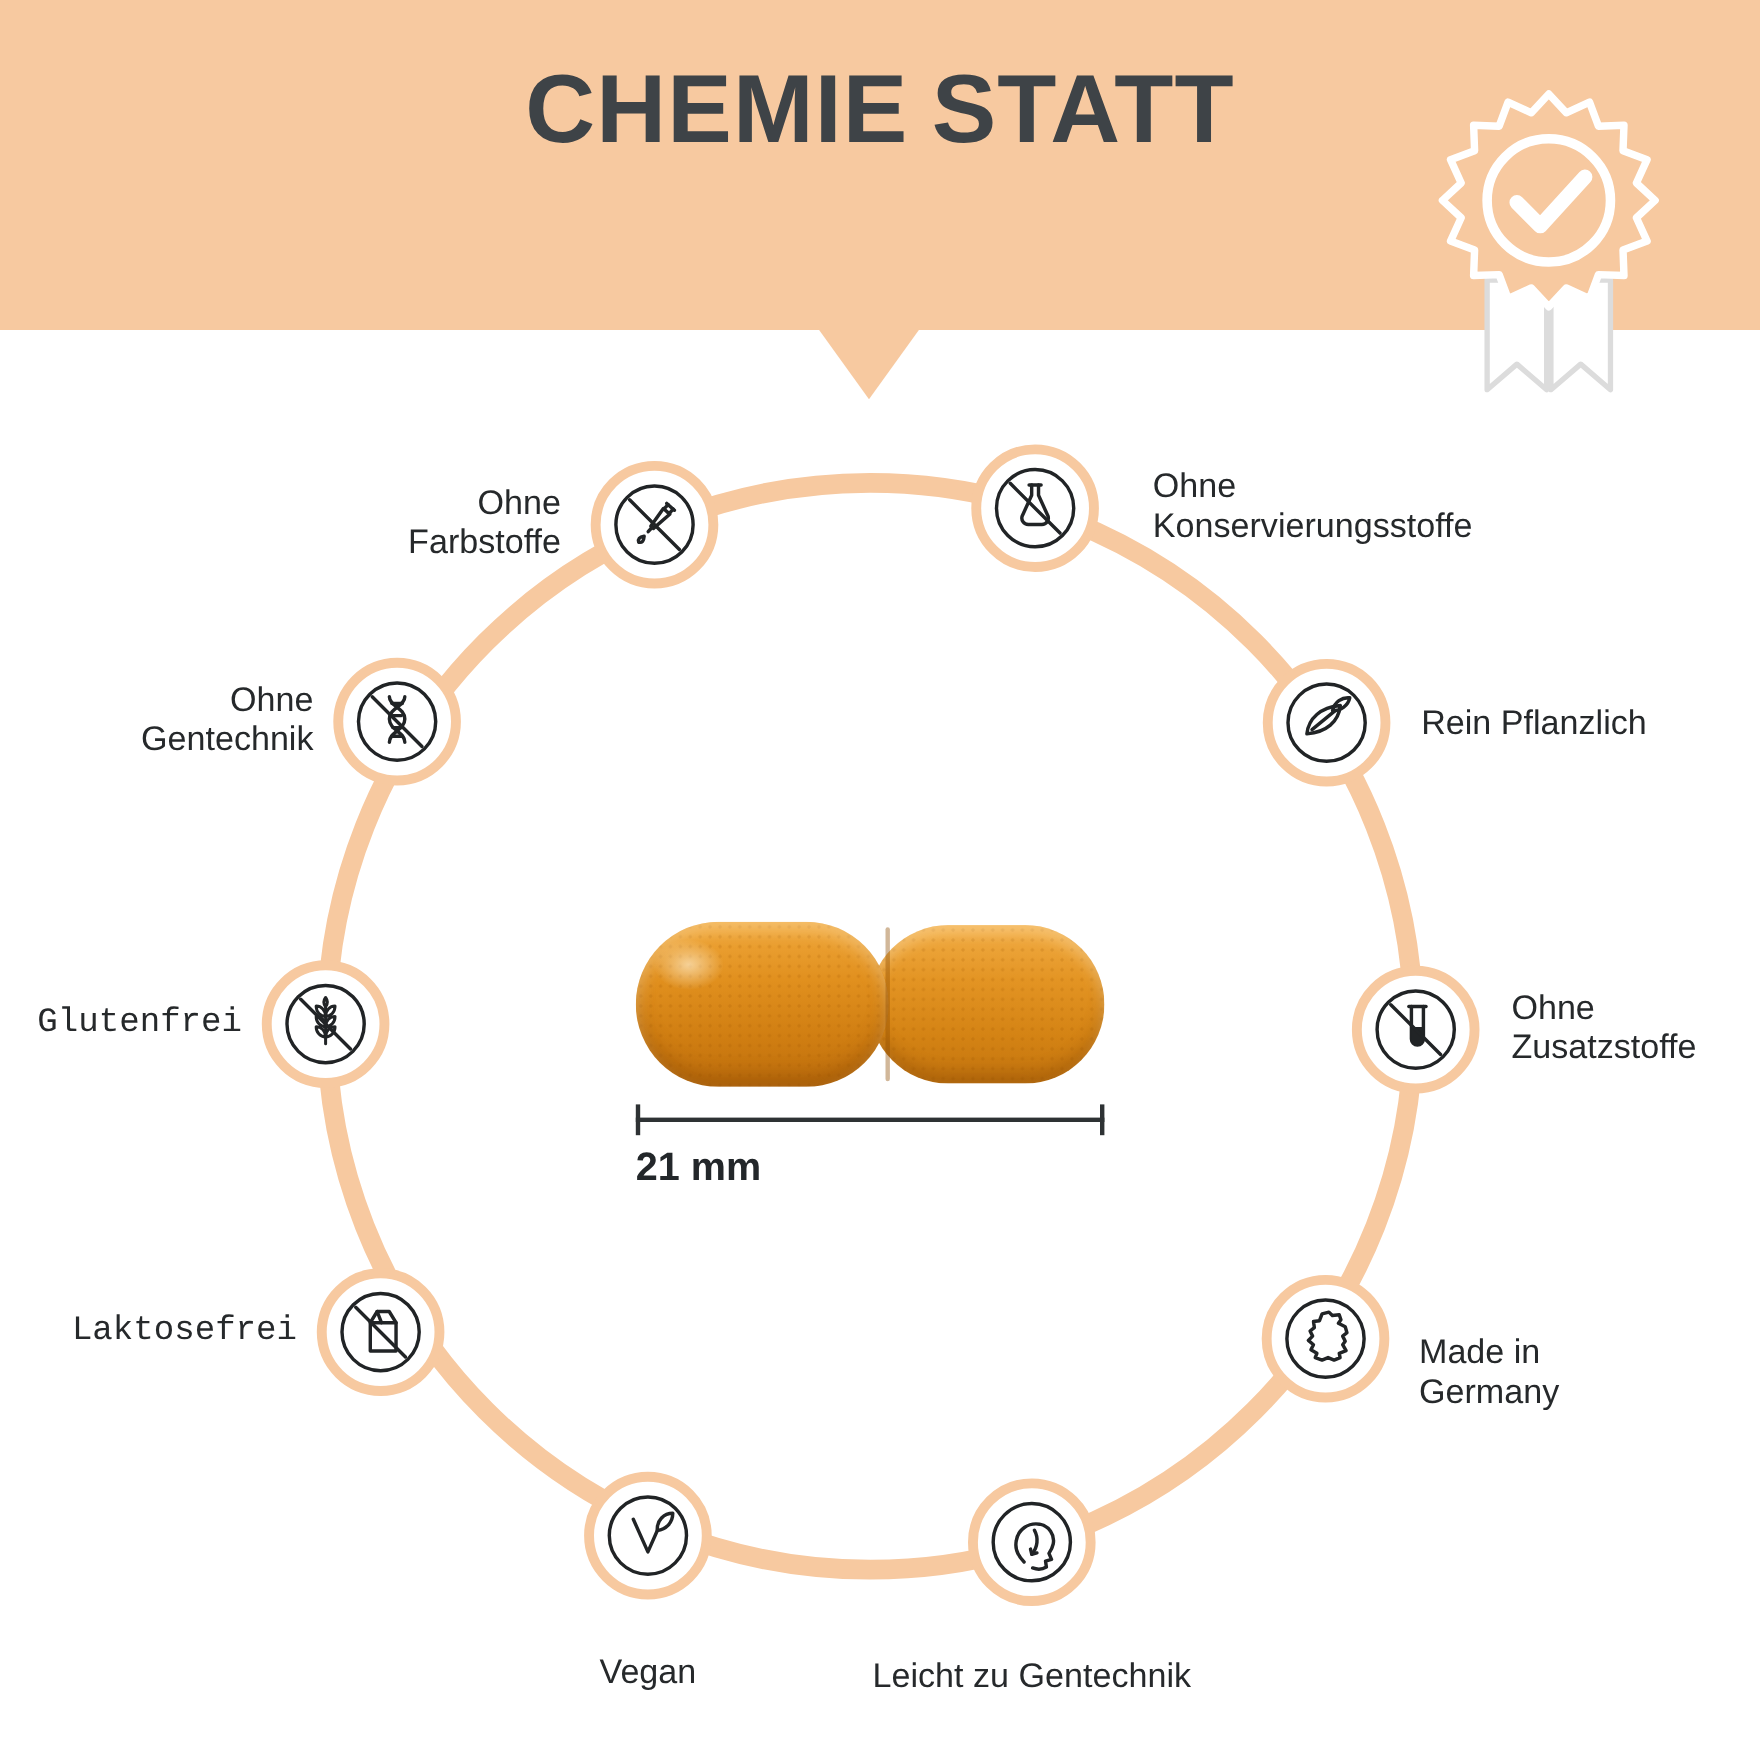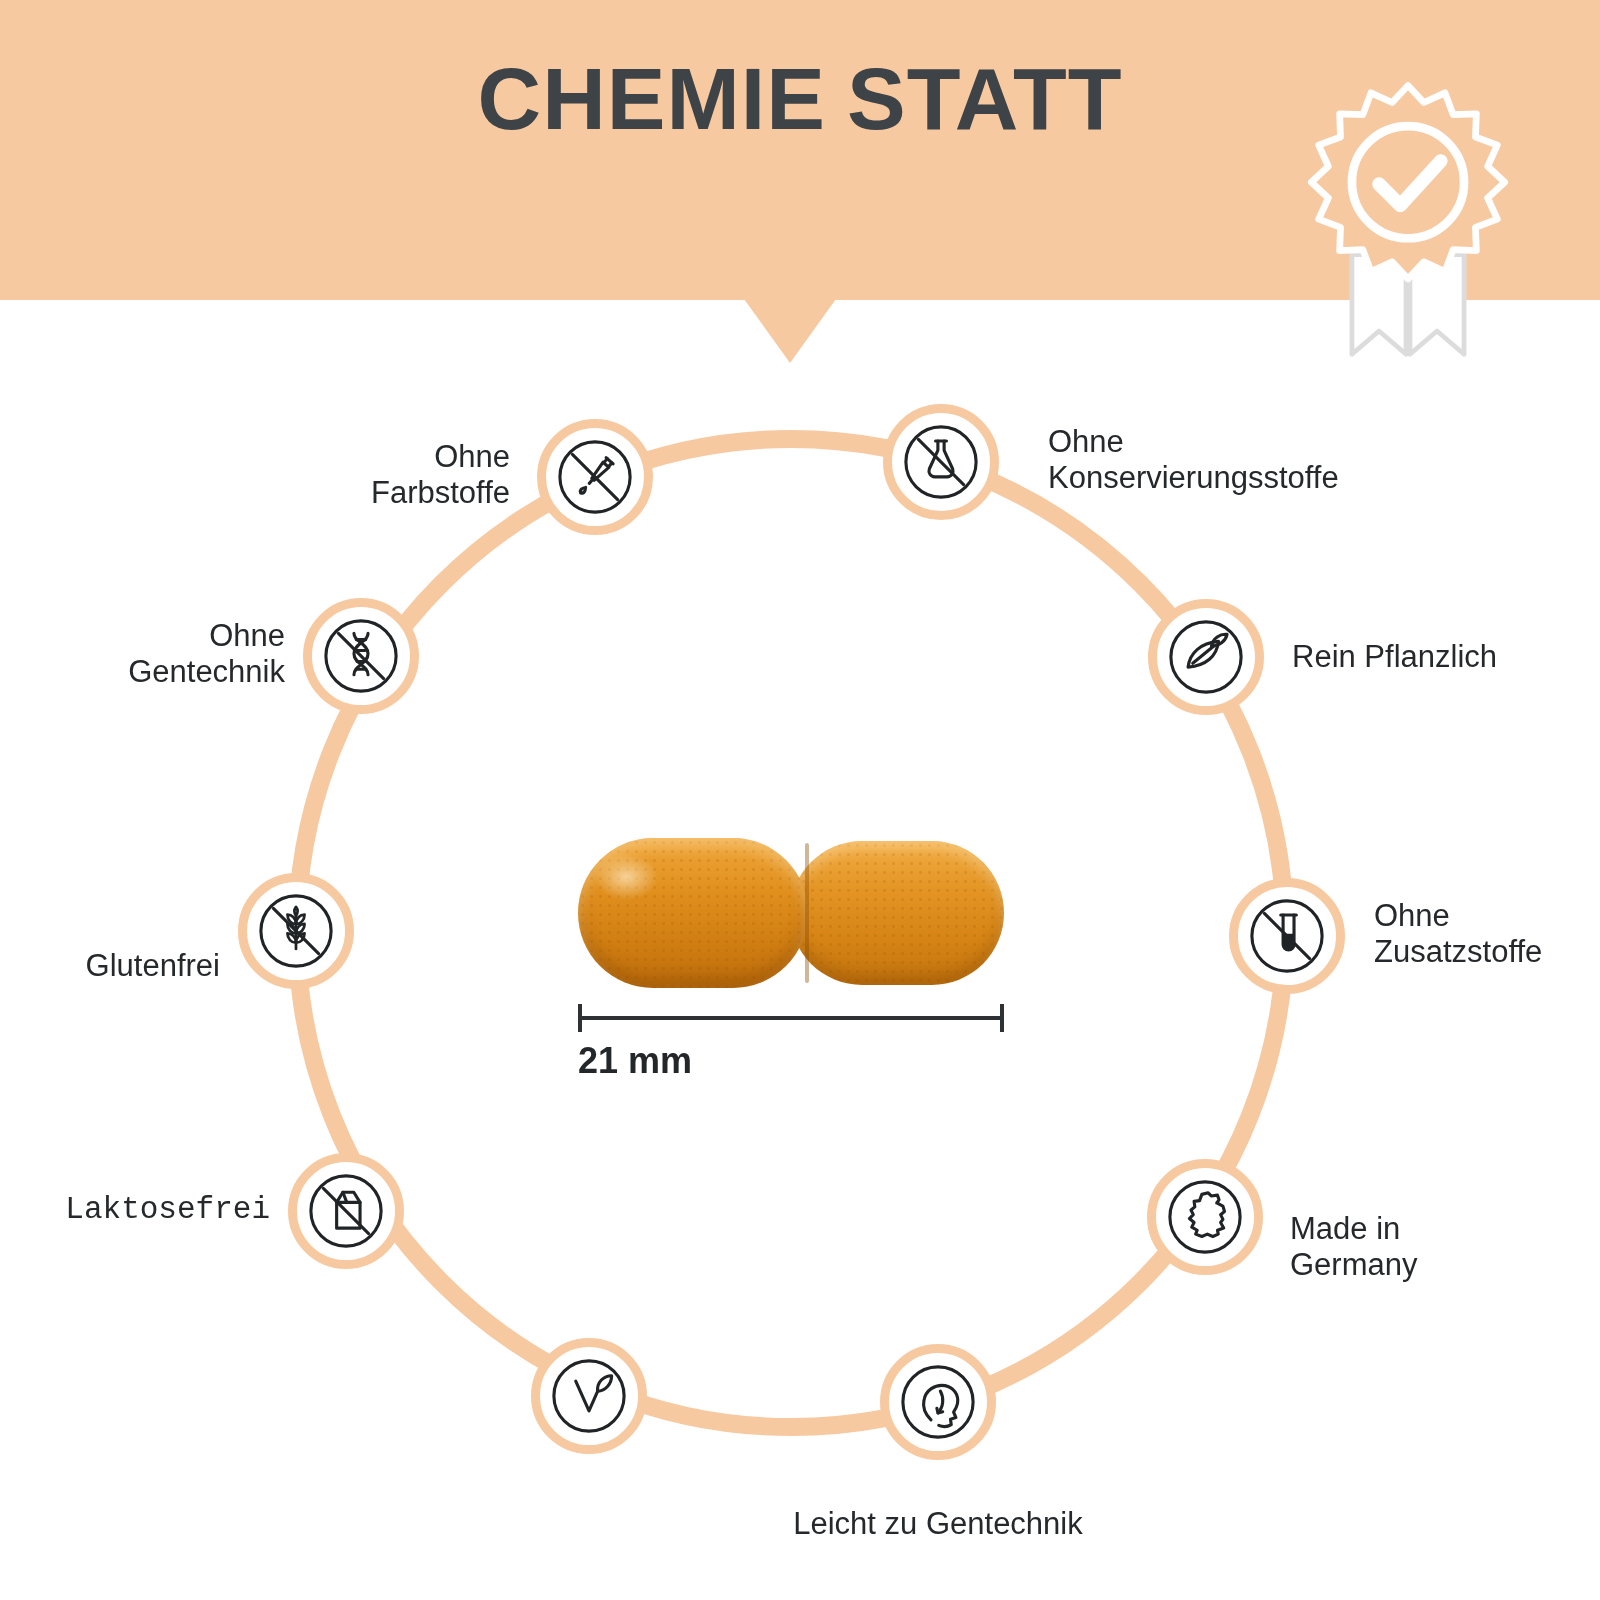--- a/index.html
+++ b/index.html
@@ -42,21 +42,21 @@
   .al-r{text-align:right;} .al-l{text-align:left;} .al-c{text-align:center;}
 
   .f1-badge{left:537px;top:419px;}   .f1-label{left:280px;top:439px;width:230px;}
   .f2-badge{left:883px;top:404px;}   .f2-label{left:1048px;top:424px;width:440px;}
   .f3-badge{left:1148px;top:599px;}  .f3-label{left:1292px;top:639px;width:320px;}
   .f4-badge{left:1229px;top:878px;}  .f4-label{left:1374px;top:898px;width:280px;}
   .f5-badge{left:1147px;top:1159px;} .f5-label{left:1290px;top:1211px;width:280px;}
   .f6-badge{left:880px;top:1344px;}  .f6-label{left:728px;top:1506px;width:420px;}
   .f7-badge{left:531px;top:1338px;}  .f7-label{left:439px;top:1502px;width:300px;}
   .f8-badge{left:288px;top:1153px;}  .f8-label{left:60px;top:1192px;width:210px;font-family:Liberation Mono, monospace;}
-  .f9-badge{left:238px;top:873px;}   .f9-label{left:10px;top:948px;width:210px;}
+  .f9-badge{left:238px;top:873px;}   .f9-label{left:10px;top:912px;width:210px;font-family:Liberation Mono, monospace;}
   .f10-badge{left:303px;top:598px;}  .f10-label{left:73px;top:618px;width:212px;}
 
   
   .capsule{position:absolute;left:578px;top:838px;width:426px;height:150px;}
   .cap-right{position:absolute;left:212px;top:3px;width:214px;height:144px;border-radius:72px;
     background-image:
       radial-gradient(rgba(150,80,0,0.18) 1.2px, rgba(0,0,0,0) 1.9px),
       linear-gradient(180deg,#F2AD45 0%,#E39423 35%,#D48314 70%,#C3740E 100%);
     background-size:9px 9px,100% 100%;
     box-shadow:inset 0 8px 12px rgba(255,225,170,0.45), inset 0 -10px 14px rgba(120,60,0,0.30);}
@@ -184,20 +184,21 @@
   </div>
   <div class="flabel al-c f6-label">Leicht zu Gentechnik</div>
 
   <div class="fbadge f7-badge">
     <svg class="icn" width="78" height="78" viewBox="0 0 100 100" fill="none" stroke="#212426" stroke-width="4" stroke-linecap="round" stroke-linejoin="round">
       <circle cx="50" cy="50" r="45"></circle>
       <path d="M33,31 L50,69 L61,44"></path>
       <path d="M61,44 C60,32 69,24 79,24 C79,35 71,43 61,44 Z"></path>
     </svg>
   </div>
+  <div class="flabel al-c f7-label">Vegan</div>
 
   <div class="fbadge f8-badge">
     <svg class="icn" width="78" height="78" viewBox="0 0 100 100" fill="none" stroke="#212426" stroke-width="4" stroke-linecap="round" stroke-linejoin="round">
       <circle cx="50" cy="50" r="45"></circle>
       <path d="M38,39 L46,26 h14 l8,13 v33 h-30 z"></path>
       <path d="M38,39 h30"></path>
       <path d="M46,26 l5,13"></path>
       <line x1="21" y1="21" x2="79" y2="79"></line>
     </svg>
   </div>

